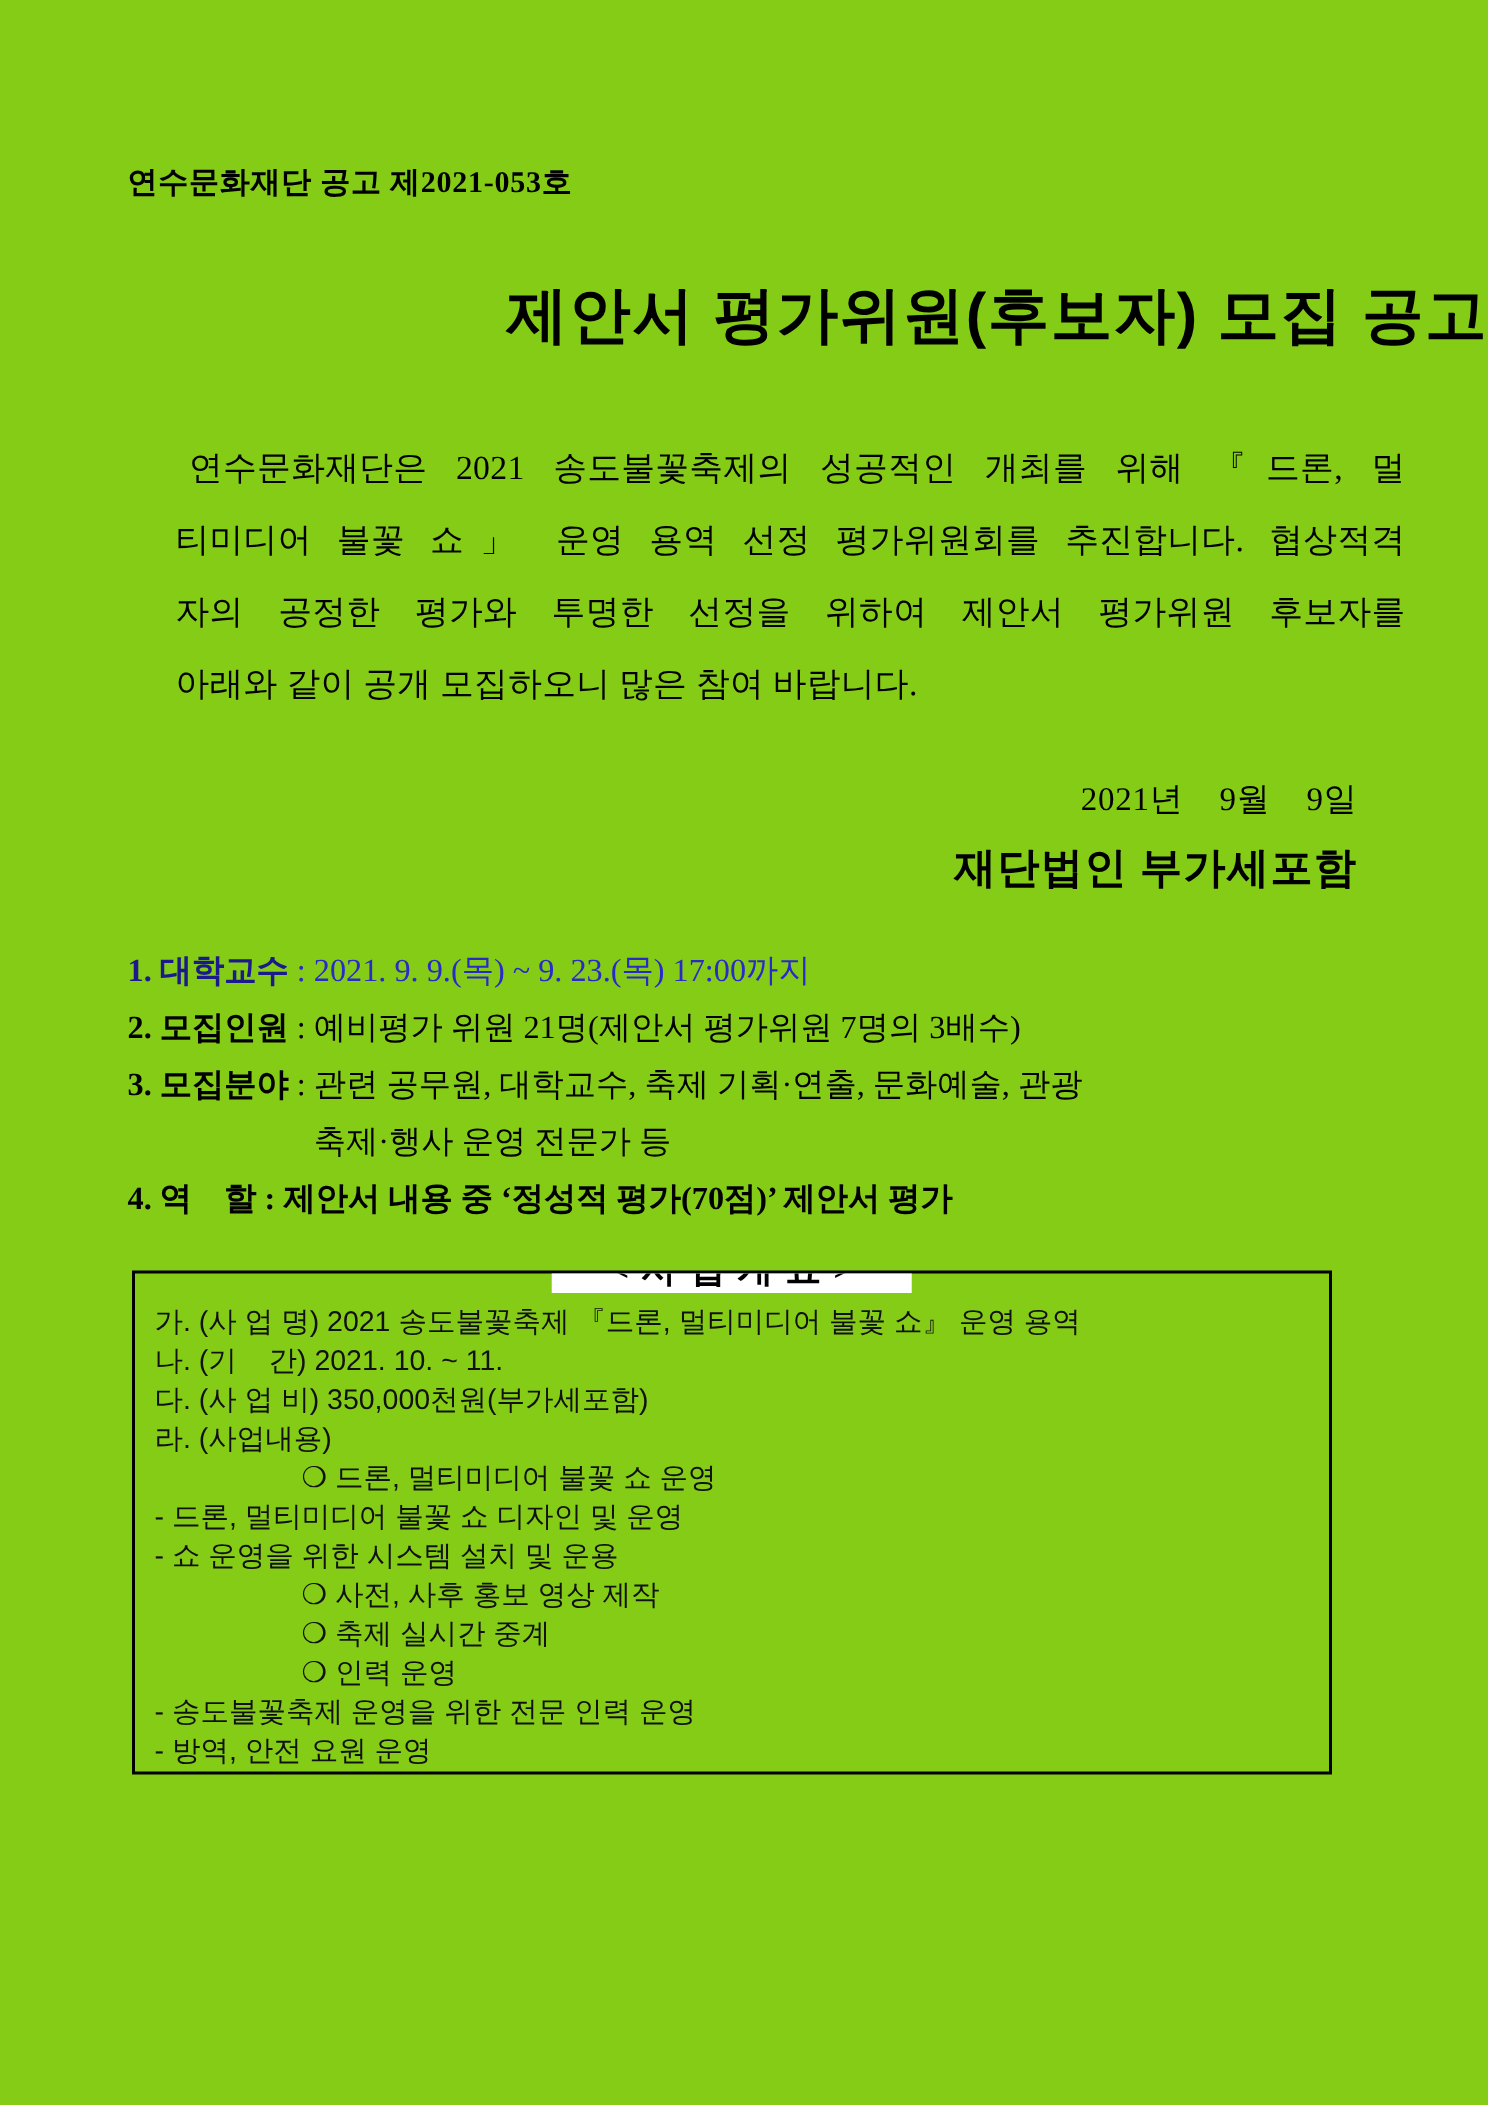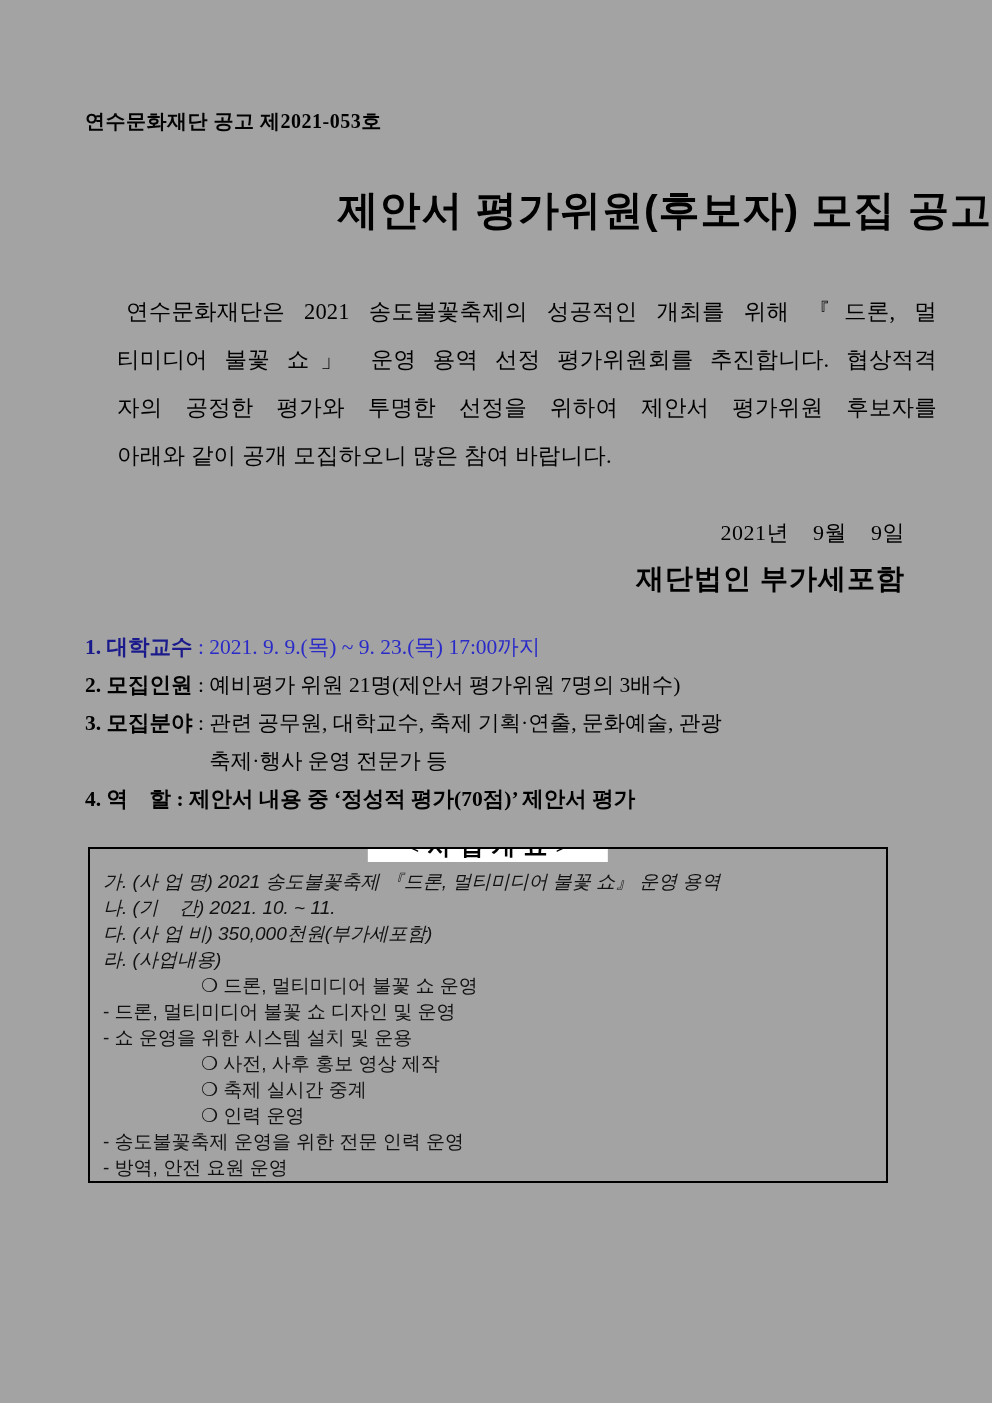--- a/index.html
+++ b/index.html
@@ -1,19 +1,19 @@
 <!DOCTYPE html>
 <html><head>
 <meta charset="utf-8">
 <style>
   html,body{margin:0;padding:0;background:#ffffff;}
   .page{
     position:relative;
     width:992px;height:1403px;
-    background:#a3a3a3;
+    background:#84cc16;
     font-family:"Liberation Serif","DejaVu Serif",serif;
     color:#000;
     overflow:hidden;
   }
   .doc-no{
     position:absolute;top:108px;left:85px;
     font-size:20px;font-weight:bold;letter-spacing:0.5px;white-space:pre;
   }
   .title{
     position:absolute;top:183px;left:0;width:100%;margin:0;
@@ -56,21 +56,21 @@
     position:absolute;top:-19px;left:50%;transform:translateX(-50%);
     background:#fff;padding:0 38px;
     font-size:24px;font-weight:600;letter-spacing:1px;white-space:pre;
   }
   .box-body{
     padding:20px 10px 2px 13px;
     font-family:"Liberation Sans","DejaVu Sans",sans-serif;
     font-size:19px;line-height:26px;color:#111;
   }
   .box-line{white-space:pre;}
-  .box-line.l0{margin-left:0;font-style:italic;}
+  .box-line.l0{margin-left:0;}
   .box-line.l1{margin-left:98px;}
   .box-line.l2{}
 </style>
 </head>
 <body>
 
 <div class="page">
   <div class="doc-no">연수문화재단 공고 제2021-053호</div>
   <h1 class="title">제안서 평가위원(후보자) 모집 공고</h1>
   <div class="intro">

